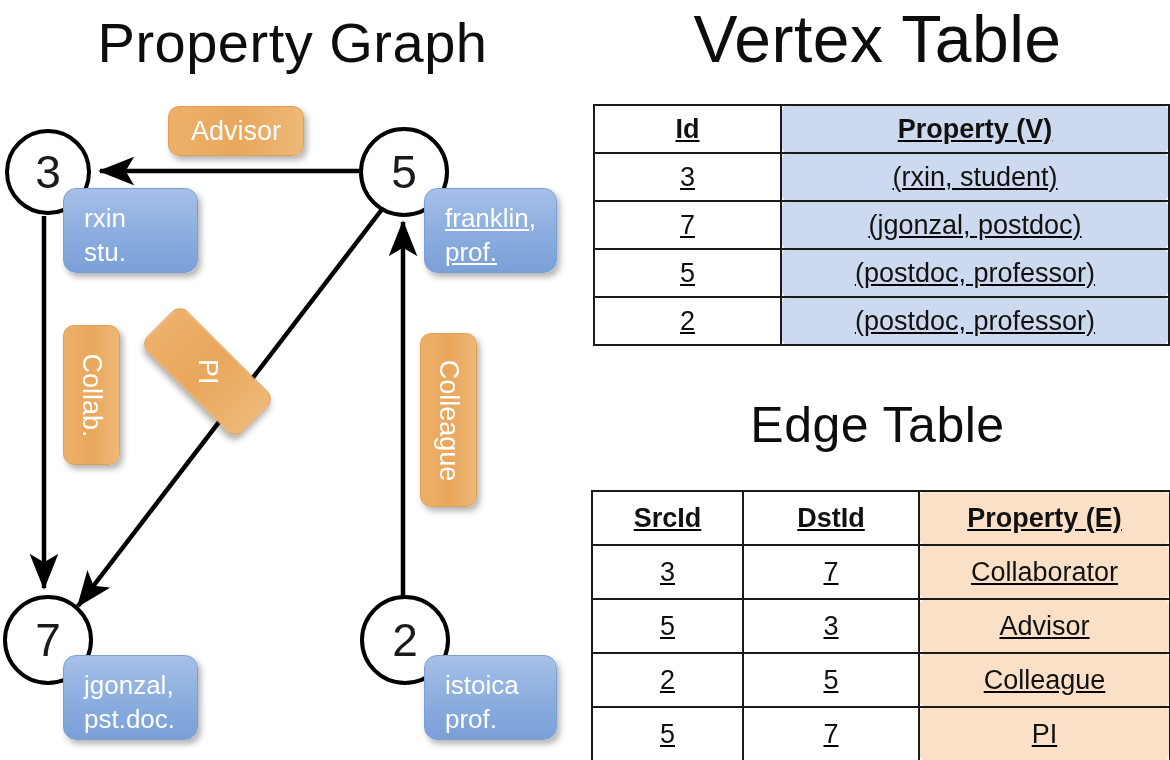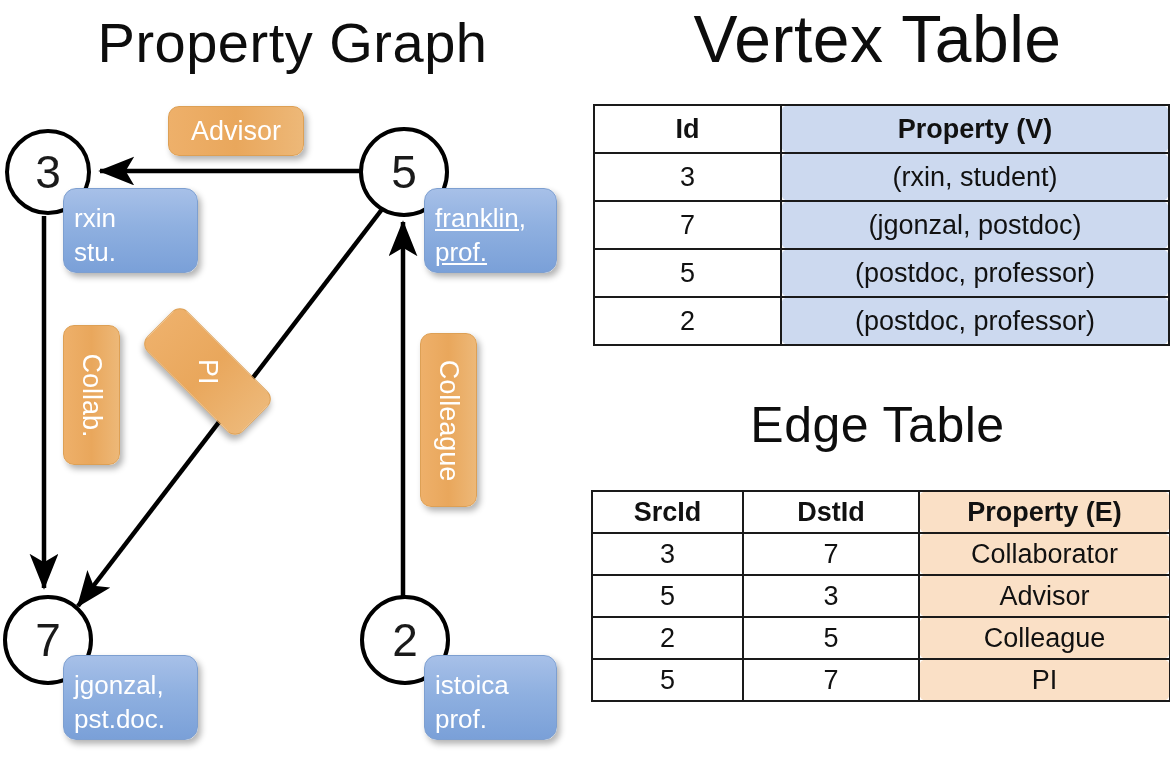--- a/index.html
+++ b/index.html
@@ -76,21 +76,21 @@
 
   .vprop {
     position: absolute;
     border-radius: 13px;
     background: linear-gradient(to bottom, #a7c0e8 0%, #8fb0e0 45%, #7aa0d8 100%);
     border: 1px solid #7d9fd0;
     box-shadow: 3px 4px 6px rgba(0,0,0,0.30);
     color: #ffffff;
     font-size: 26px;
     line-height: 34px;
-    padding: 12px 0 0 10px;
+    padding: 12px 0 0 20px;
     box-sizing: border-box;
     font-family: "Liberation Sans", sans-serif;
     font-weight: 300;
   }
 
   .elabel {
     position: absolute;
     border-radius: 11px;
     background: linear-gradient(to right, #eeb06a 0%, #e9a75c 50%, #edb878 100%);
     border: 1px solid #dda055;
@@ -110,20 +110,21 @@
     display: inline-block;
   }
   .elabel.rot > span { display: inline-block; }
 
   
   .tbl {
     position: absolute;
     border-collapse: collapse;
     table-layout: fixed;
     font-family: "Liberation Sans", sans-serif;
+    text-decoration: underline;
   }
   .tbl td, .tbl th {
     border: 2px solid #1a1a1a;
     text-align: center;
     font-weight: 300;
     color: #111111;
     padding: 0;
   }
   .tbl .hdr {
     font-weight: 700;
@@ -133,21 +134,21 @@
     font-size: 27px;
   }
   .cell-blue { background: #ccd9ef; }
   .cell-peach { background: #fae0c6; margin-left: 28px; }
   .sep-left { border-left-width: 4px; border-radius: 8px; }
 
   #vertex-table { left: 593px; top: 104px; width: 575px; }
   #vertex-table tr { height: 48px; }
 
   #edge-table { left: 591px; top: 490px; width: 578px; }
-  #edge-table tr { height: 42px; }
+  #edge-table tr { height: 54px; }
 </style>
 </head>
 <body>
 
 <div class="title" id="title-property-graph">Property Graph</div>
 <div class="title" id="title-vertex-table">Vertex Table</div>
 <div class="title" id="title-edge-table">Edge Table</div>
 
 <div id="graph-panel">
 

